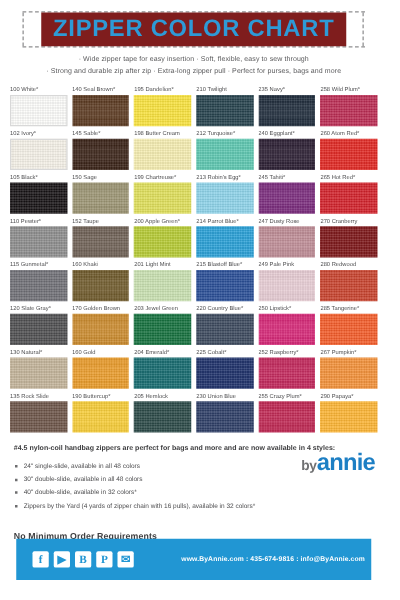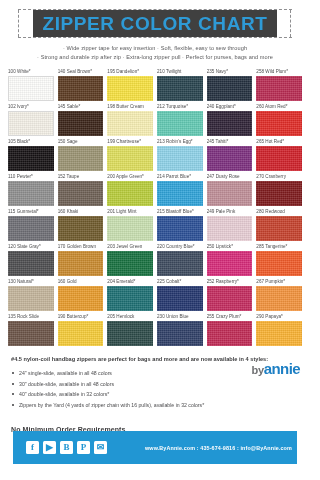--- a/index.html
+++ b/index.html
@@ -45,21 +45,21 @@
     border-left: 1px dashed #8e8e90;
   }
   .title-wrap:before { left: 0; }
   .title-wrap:after { right: 0; }
   .chart-title {
     font-size: 19px;
     font-weight: bold;
     color: #2e9ad6;
     letter-spacing: 0.6px;
     line-height: 27px;
-    background: #404040;
+    background: #7f1d1d;
     display: inline-block;
     padding: 0 9px;
     position: relative;
     top: 0px;
     white-space: nowrap;
   }
   .subtitle {
     margin-top: 6px;
     font-size: 5.6px;
     line-height: 8.6px;
@@ -150,21 +150,21 @@
     text-align: right;
     line-height: 1;
   }
   .logo-top {
     font-size: 11px;
     color: #6f7072;
     font-weight: bold;
     letter-spacing: -0.2px;
   }
   .logo-annie {
-    font-size: 15px;
+    font-size: 19px;
     font-weight: bold;
     color: #1d7fc4;
     letter-spacing: -0.6px;
   }
   .logo-com {
     display: block;
     font-size: 11px;
     font-weight: bold;
     color: #58585a;
     margin-top: -2px;

